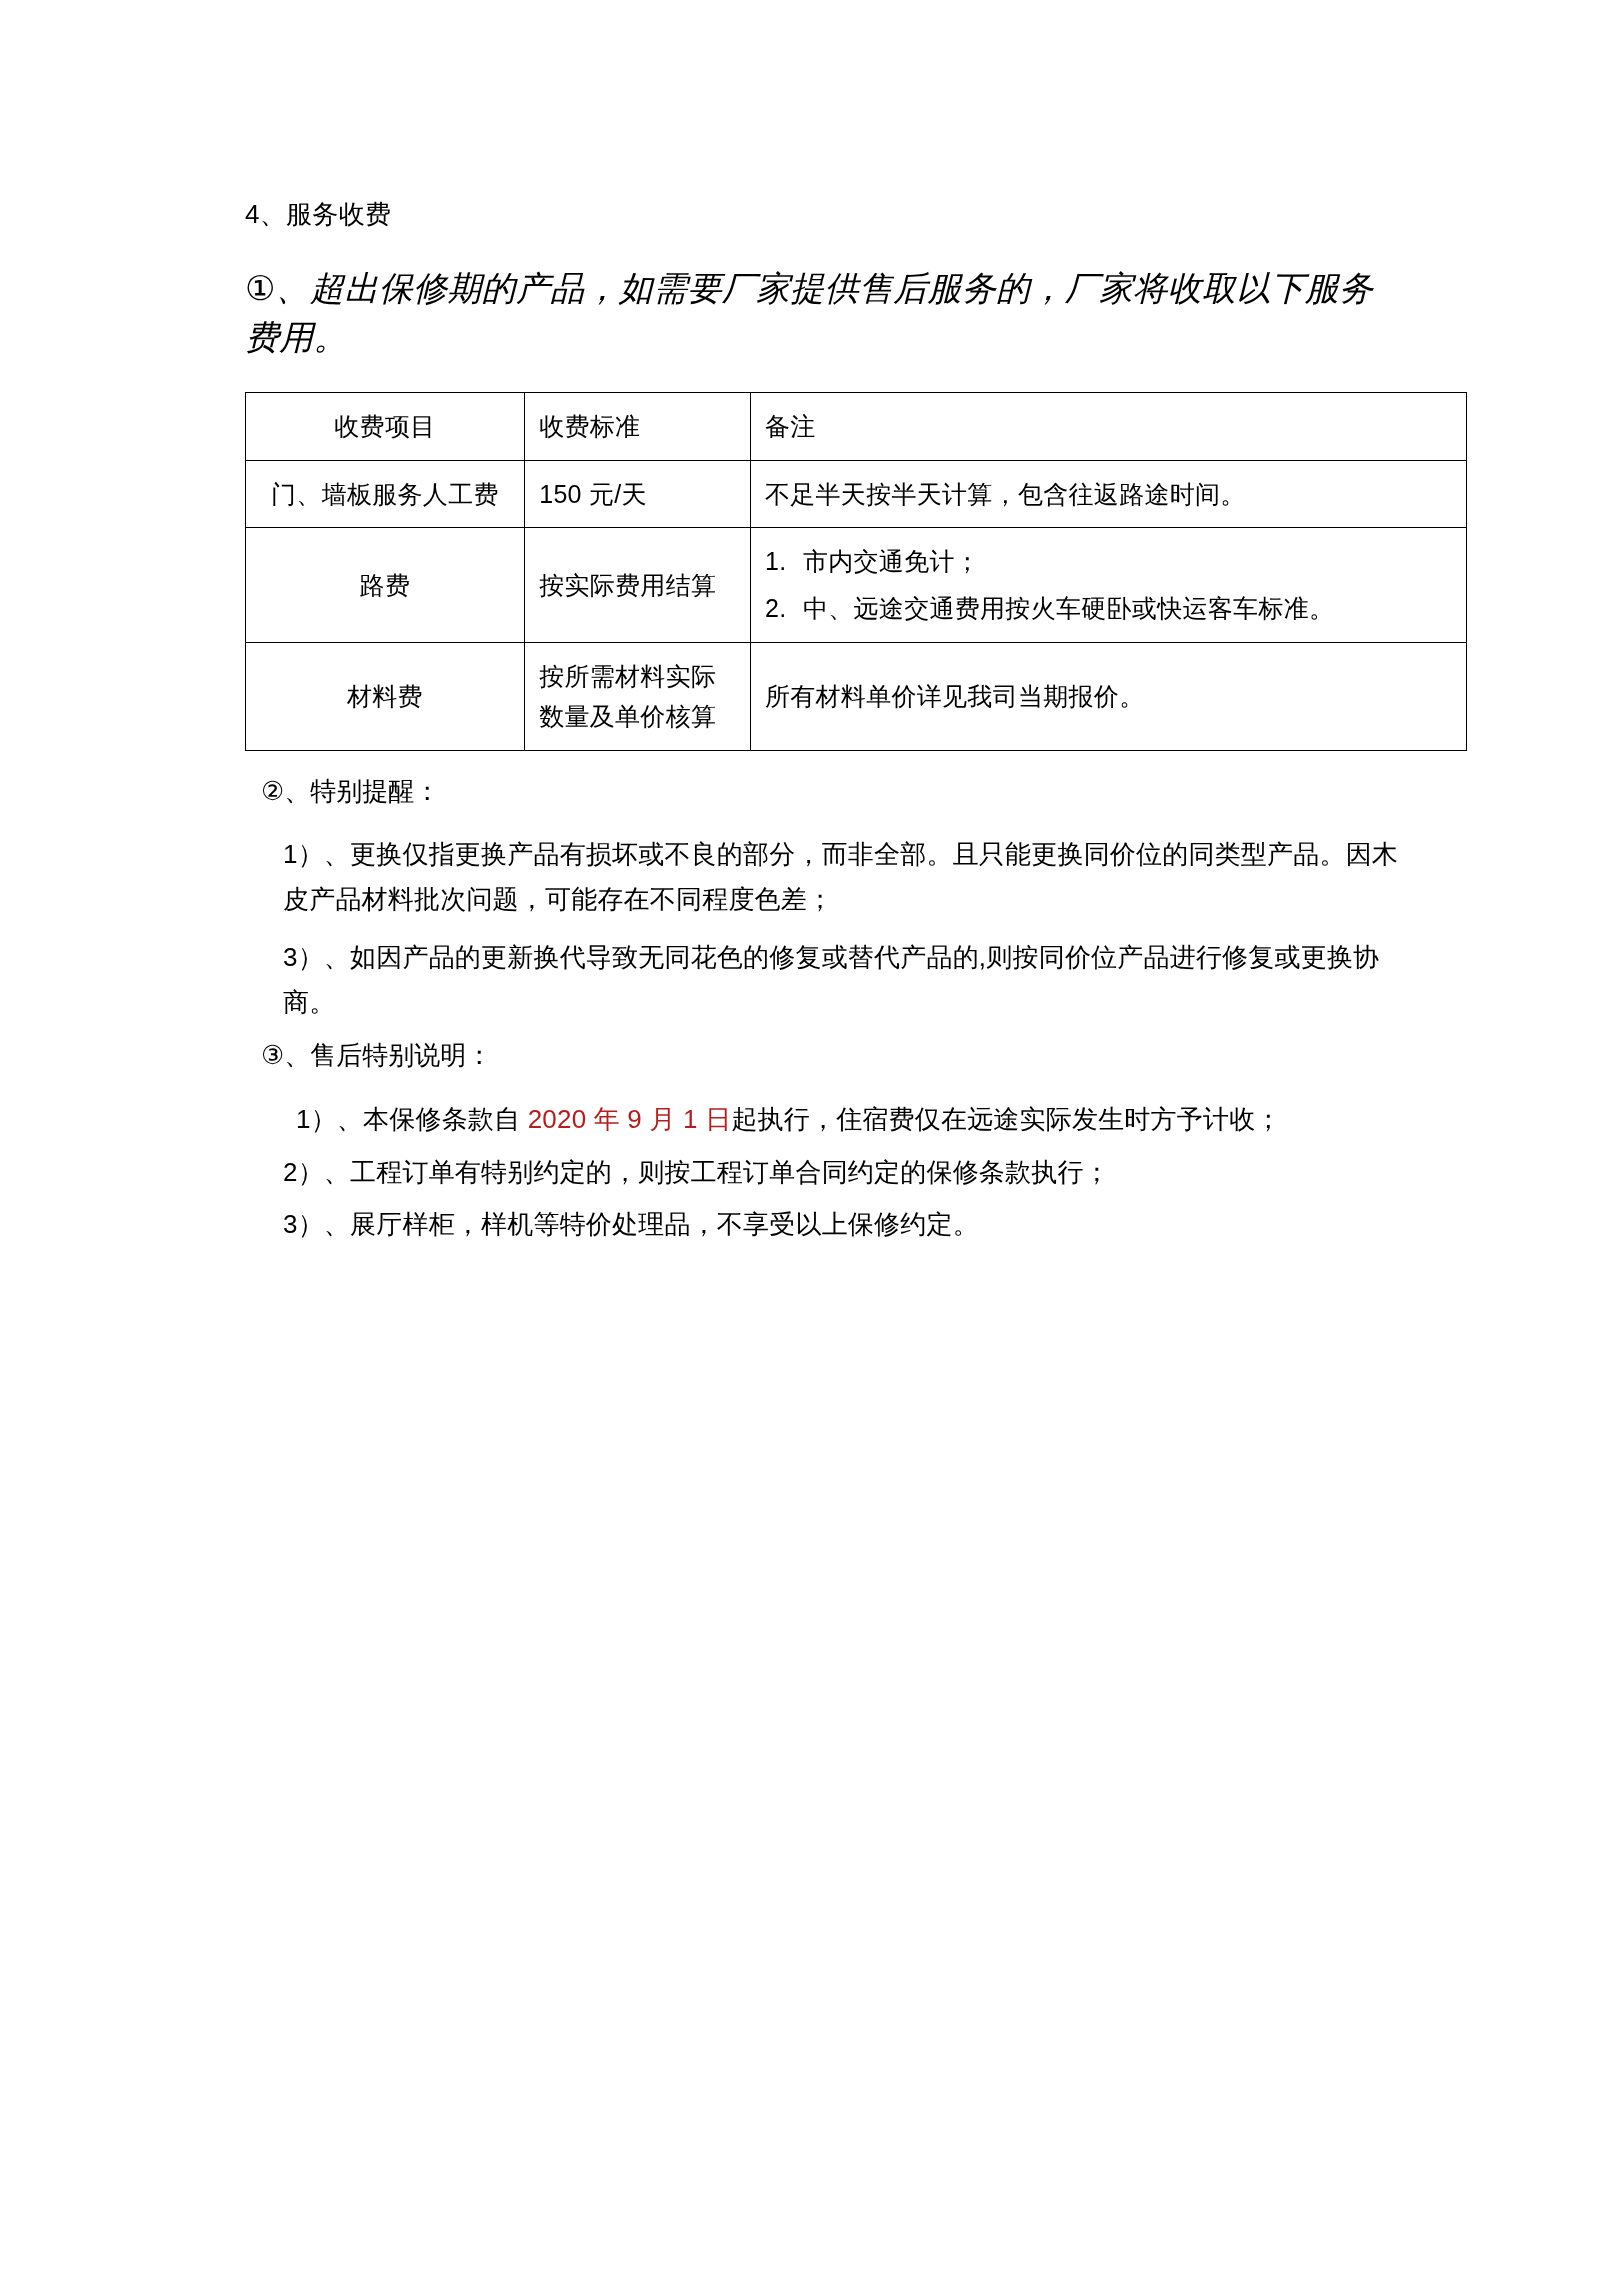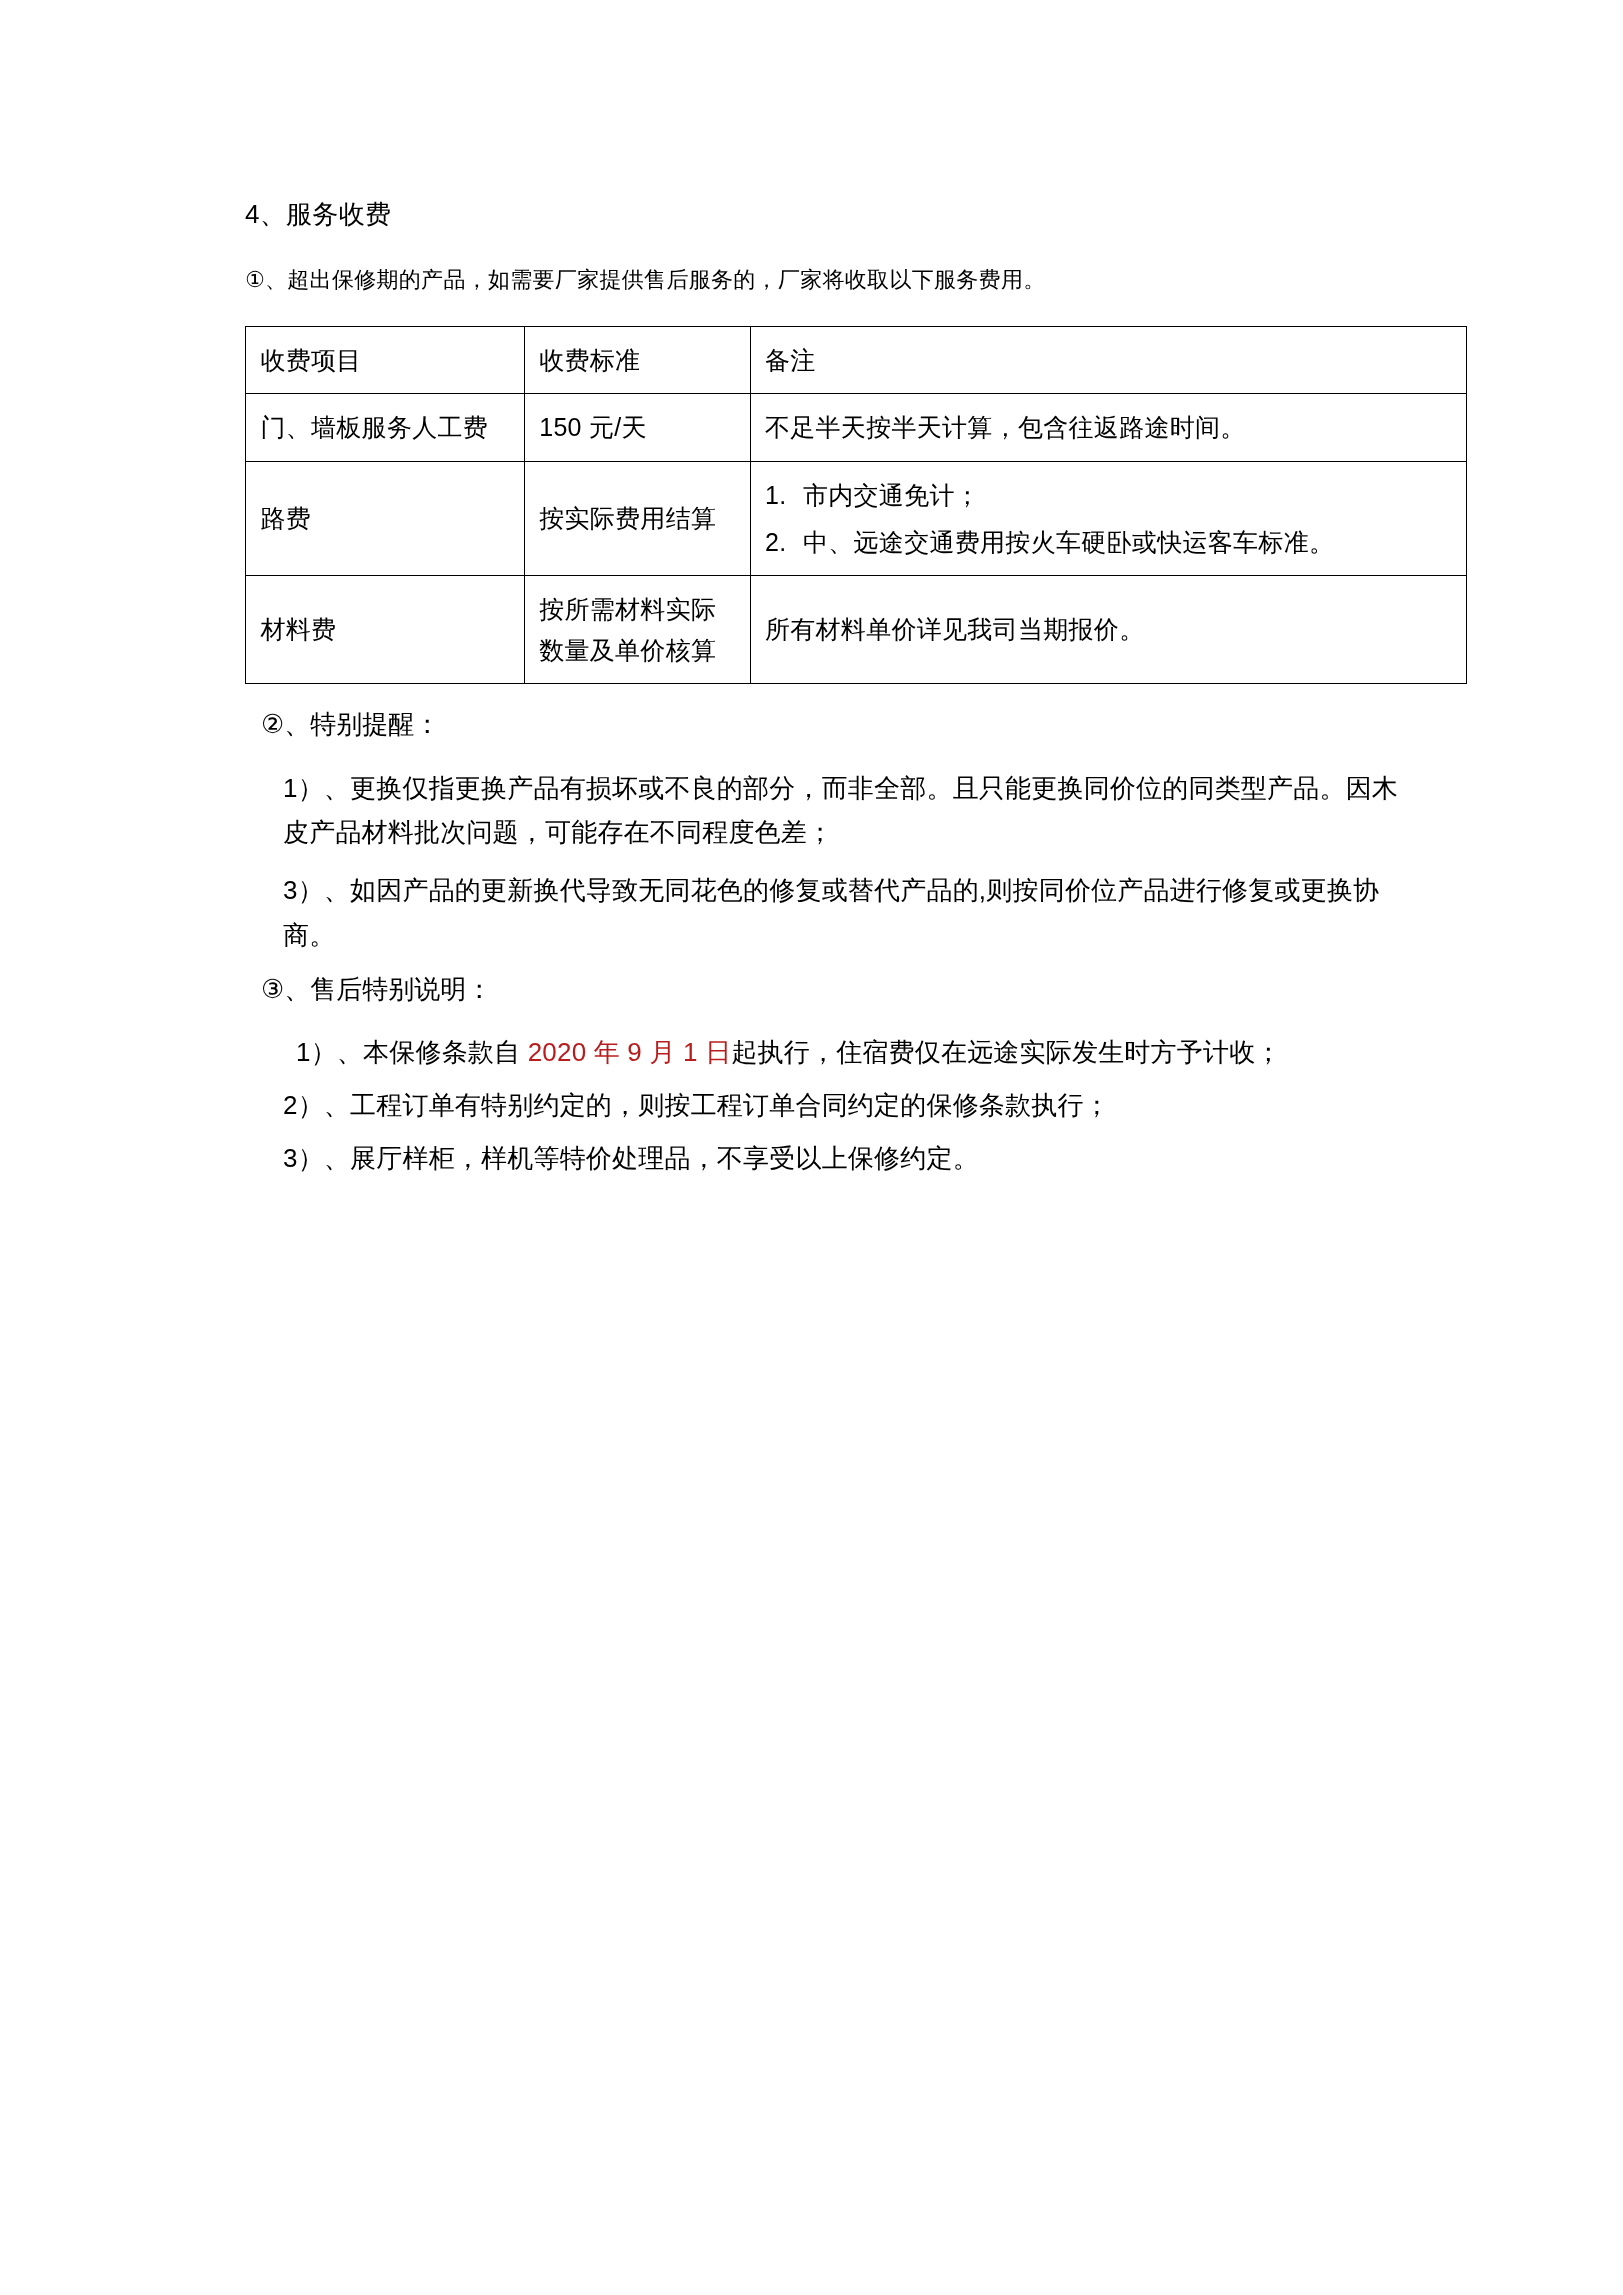--- a/index.html
+++ b/index.html
@@ -21,40 +21,41 @@
     box-sizing: border-box;
     padding: 196px 216px 0 245px;
   }
   .h-line {
     font-size: 26px;
     line-height: 1.45;
     margin: 0 0 30px 0;
     letter-spacing: 0.3px;
   }
   .para {
-    font-size: 22px;
+    font-size: 34px;
     line-height: 1.45;
     margin: 0 0 30px 0;
     letter-spacing: 0.3px;
+    font-style: italic;
   }
   table.fee {
     border-collapse: collapse;
     width: 1132px;
     margin: 3.9px 0 22px 0;
     table-layout: fixed;
   }
   table.fee td {
     border: 1.3px solid #000000;
     padding: 13px 14.4px;
     font-size: 25px;
     line-height: 1.62;
     vertical-align: middle;
     letter-spacing: 0.3px;
   }
-  table.fee td.c0 { width: 249px; }
+  table.fee td.c0 { width: 249px; text-align: center; }
   table.fee td.c1 { width: 196px; }
   table.fee td.c2 { width: 687px; }
   .hdr-row td { padding-top: 17px; padding-bottom: 17px; }
   .numlist {
     margin: 0;
     padding: 0;
     list-style: none;
   }
   .numlist li {
     font-size: 25px;

